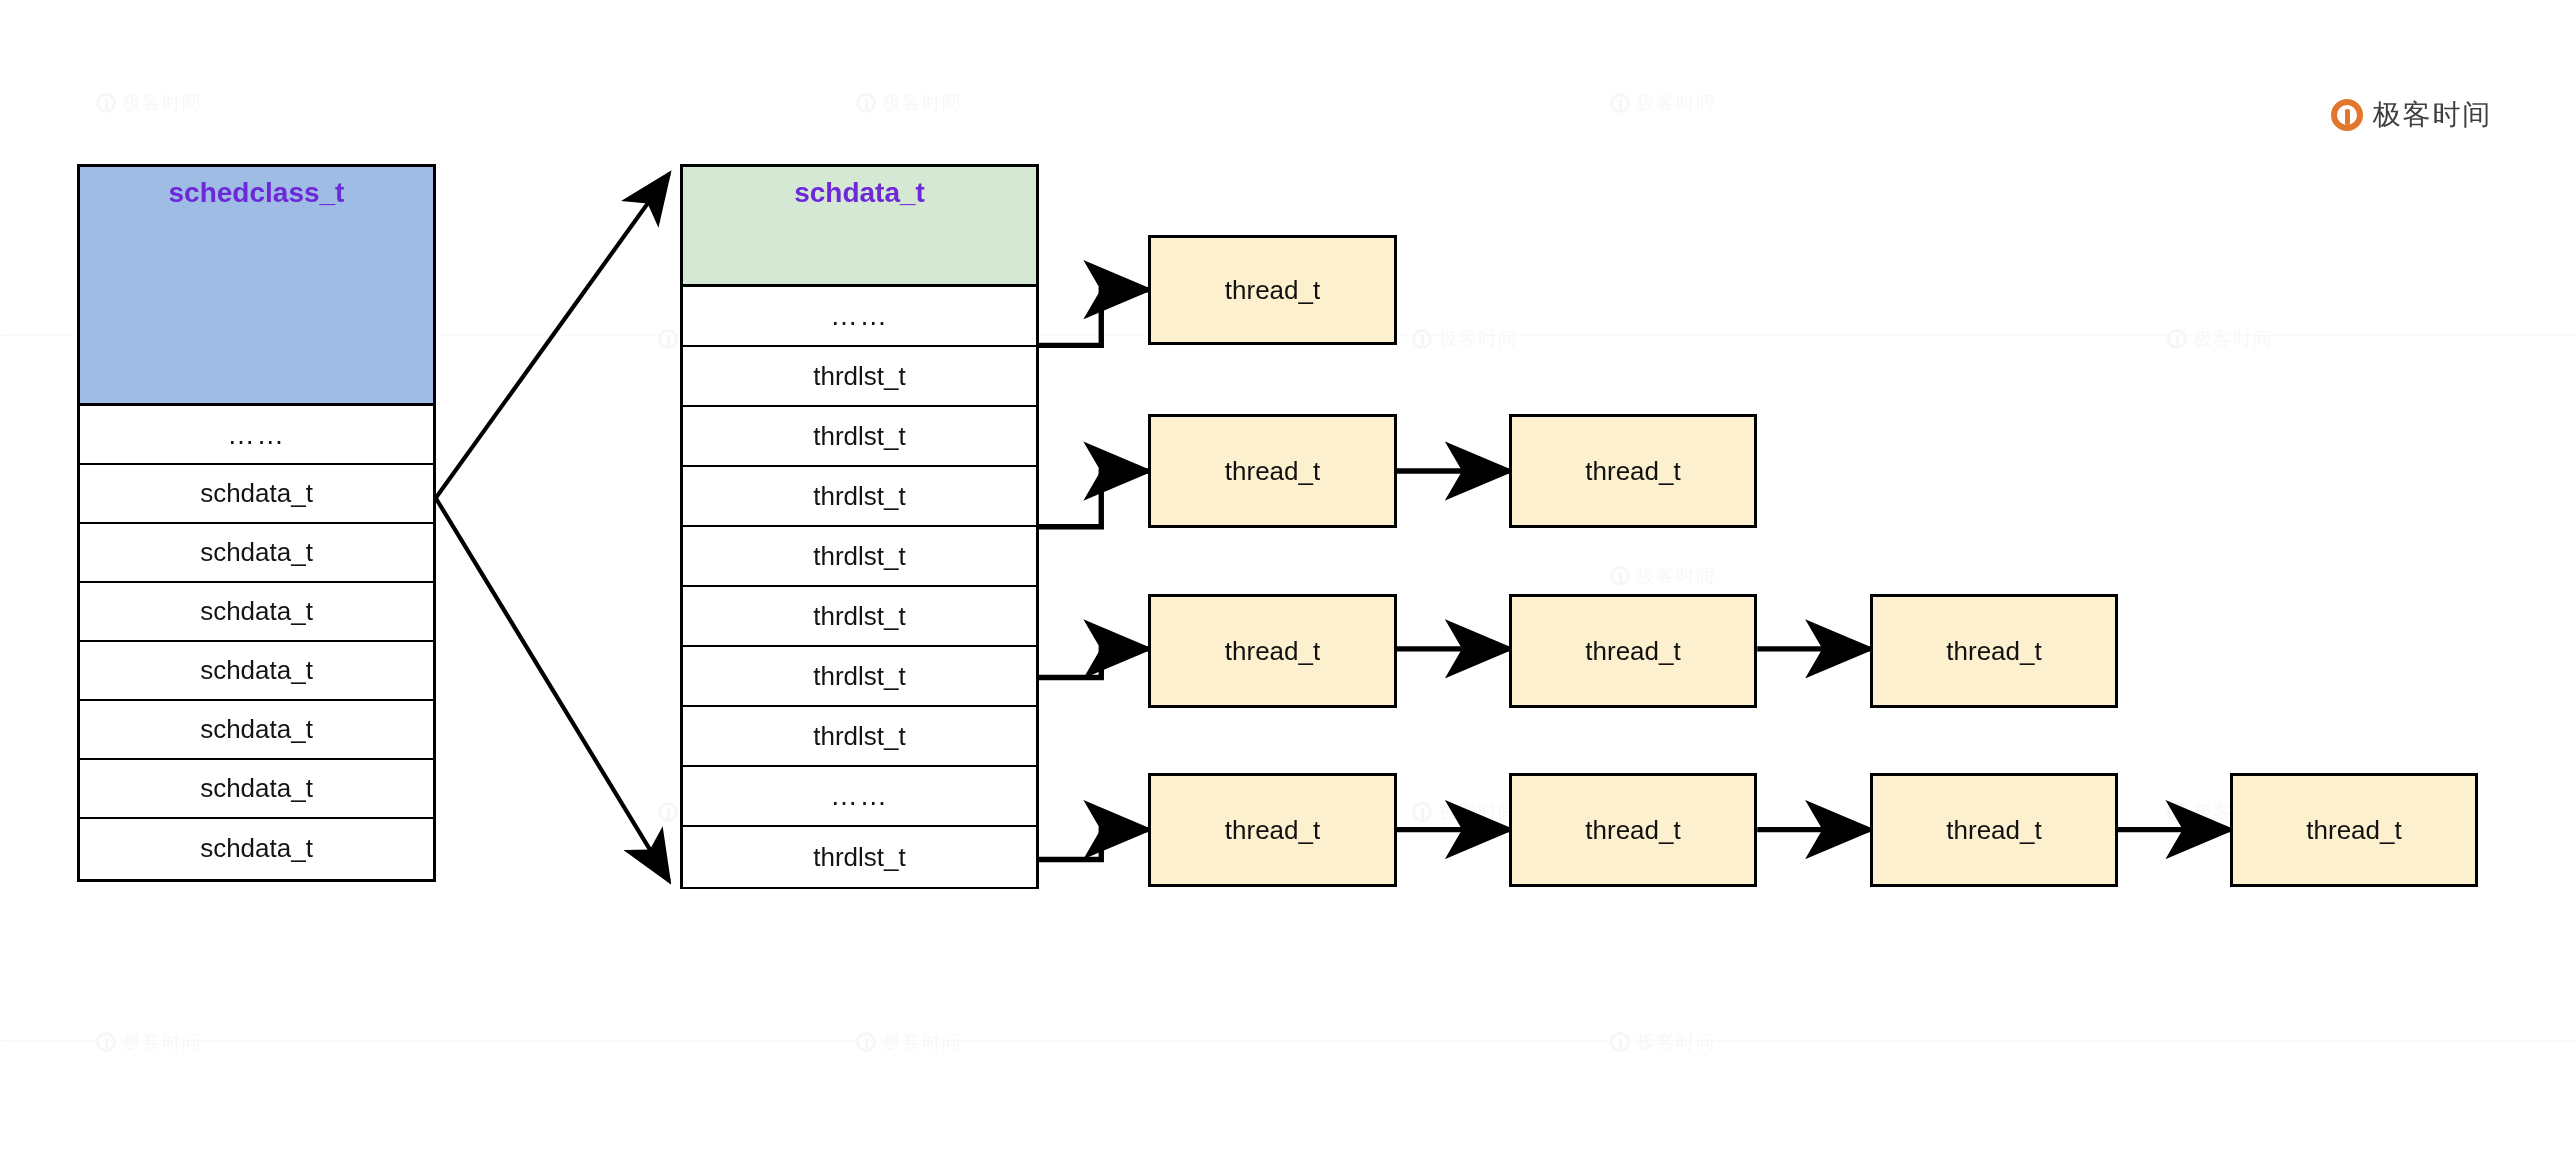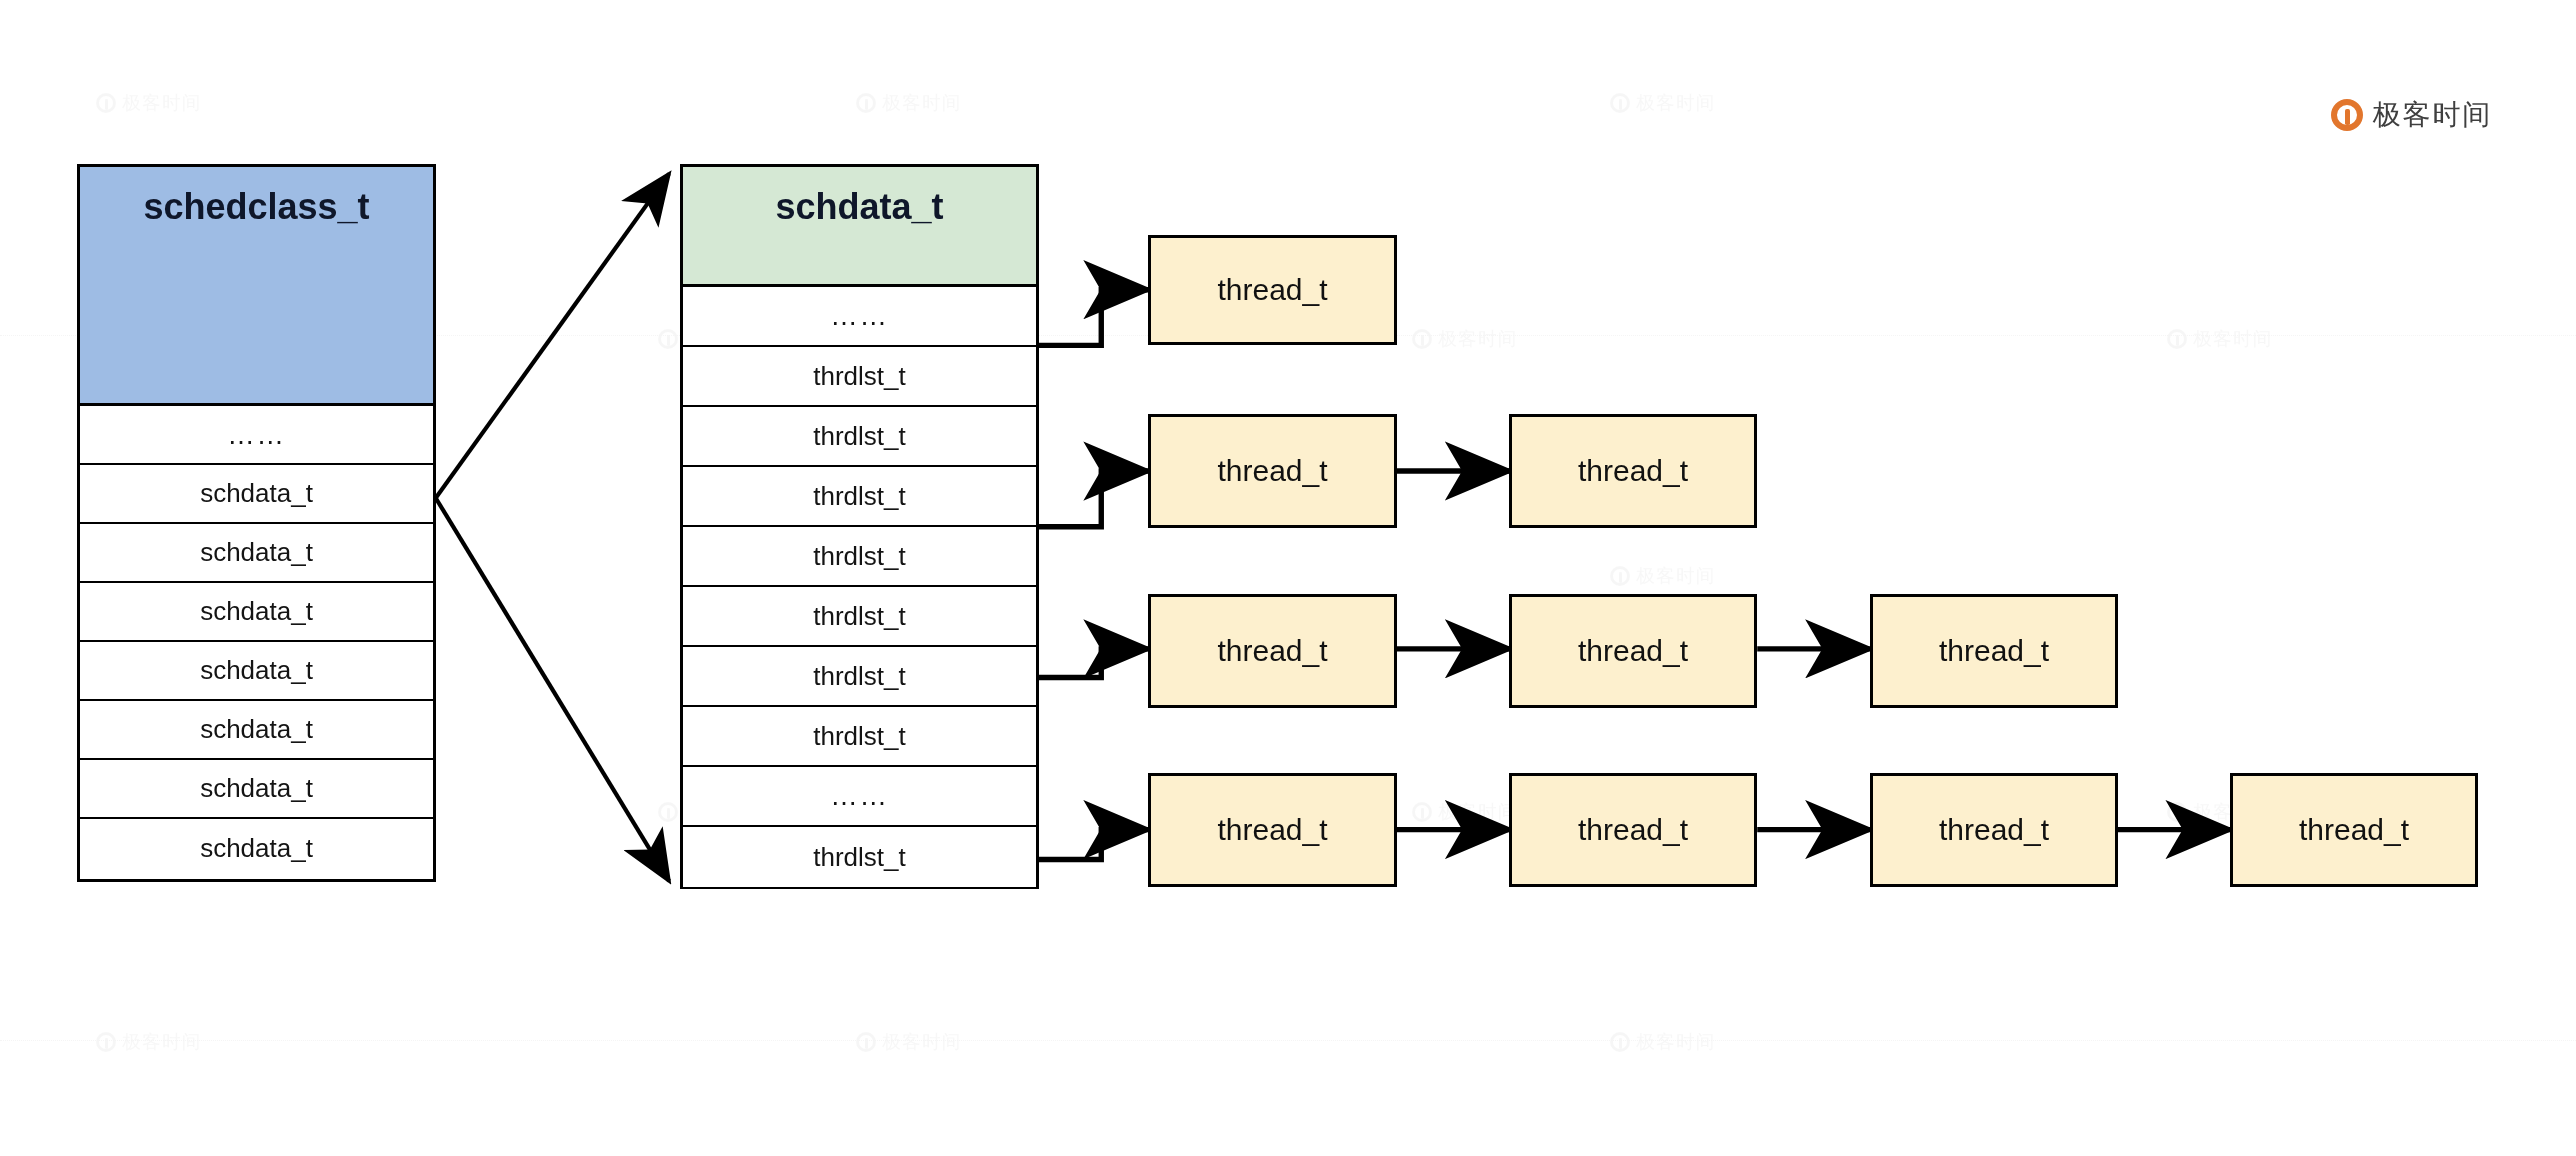--- a/index.html
+++ b/index.html
@@ -105,25 +105,25 @@
     box-sizing: border-box;
     border: 3px solid #000000;
     background: #ffffff;
     z-index: 3;
   }
   .struct .hdr {
     box-sizing: border-box;
     display: flex;
     align-items: flex-start;
     justify-content: center;
-    padding-top: 19px;
+    padding-top: 10px;
     border-bottom: 3px solid #000000;
-    font-size: 36px;
+    font-size: 28px;
     font-weight: bold;
-    color: #0f172a;
+    color: #6d28d9;
   }
   .struct .row {
     box-sizing: border-box;
     display: flex;
     align-items: center;
     justify-content: center;
     border-bottom: 2.4px solid #000000;
     font-size: 26px;
     color: #141414;
     background: #ffffff;
@@ -162,21 +162,21 @@
 
   
   .thread-box {
     position: absolute;
     box-sizing: border-box;
     background: #fdf0ce;
     border: 3px solid #000000;
     display: flex;
     align-items: center;
     justify-content: center;
-    font-size: 30px;
+    font-size: 26px;
     color: #111111;
     z-index: 3;
   }
 
   
   #links {
     position: absolute;
     inset: 0;
     z-index: 2;
     pointer-events: none;

